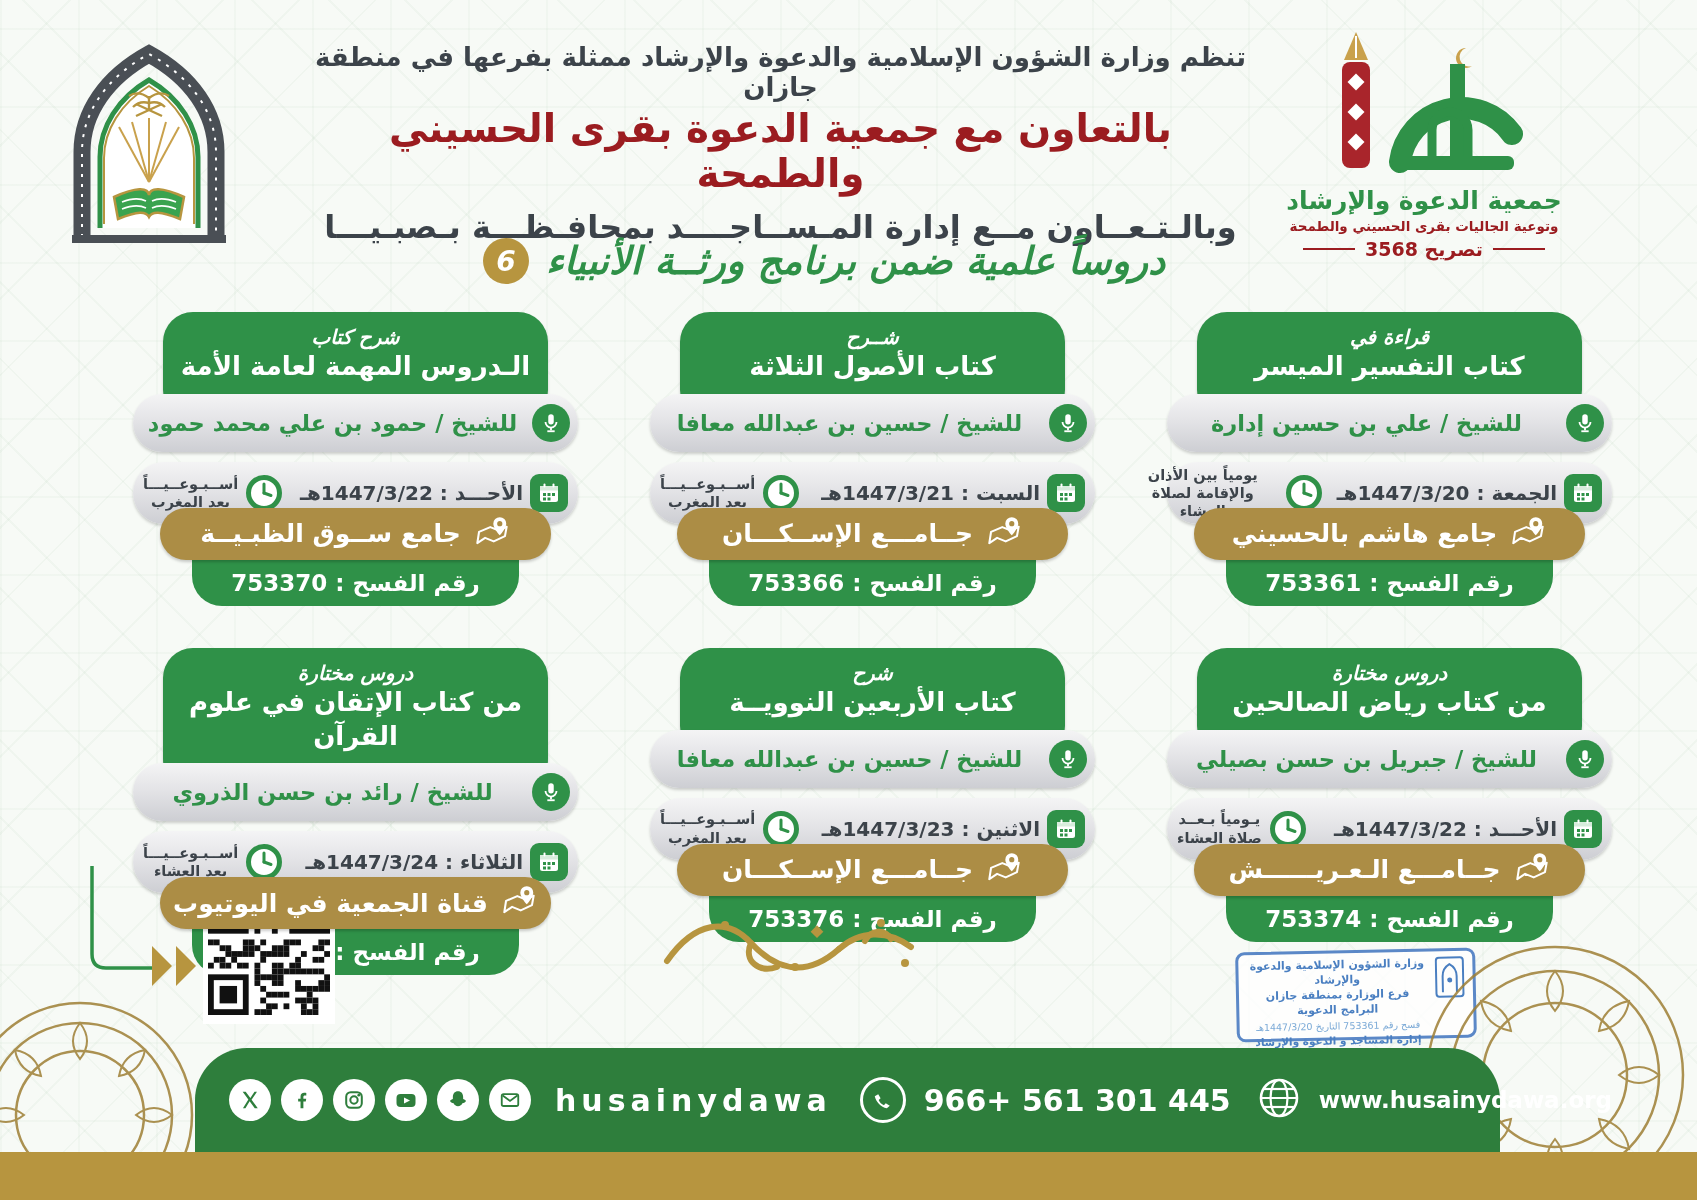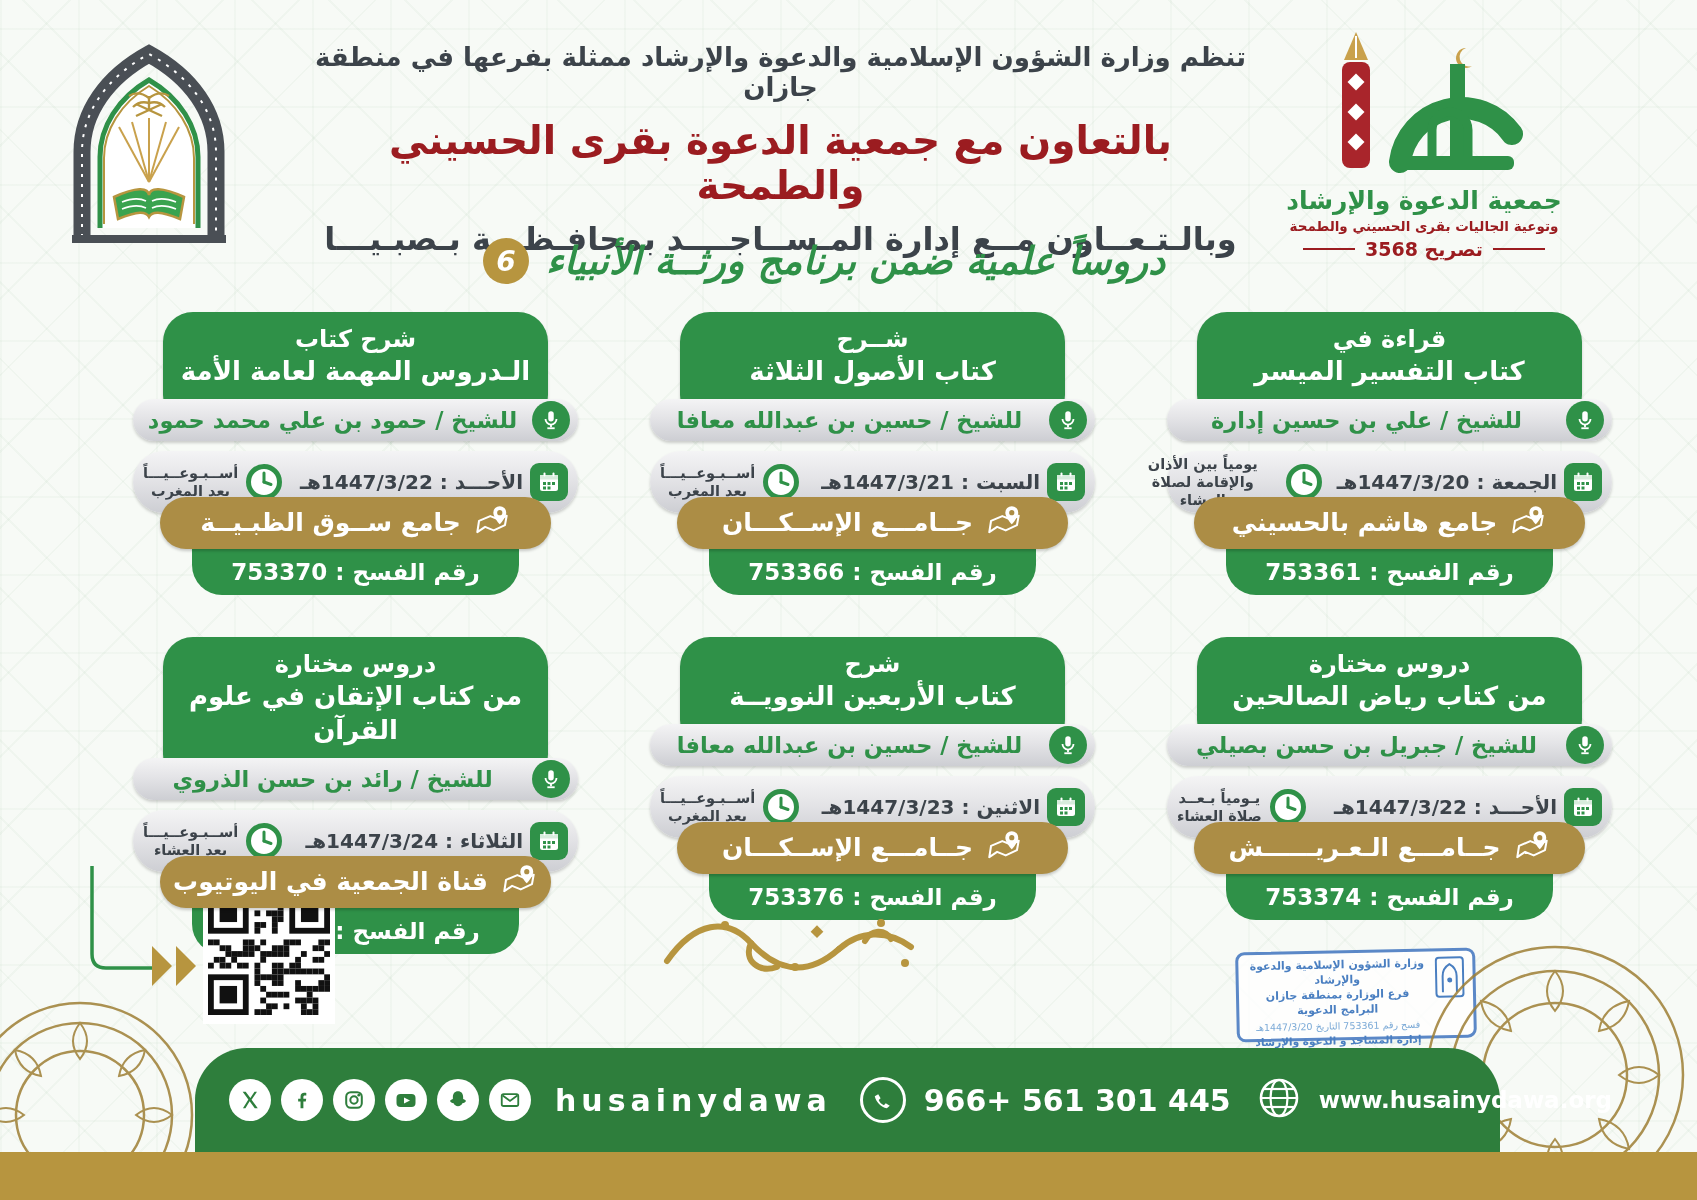--- a/index.html
+++ b/index.html
@@ -16,39 +16,39 @@
   
   .ministry-logo{position:absolute;left:52px;top:32px;}
   .org-logo{position:absolute;right:128px;top:30px;width:290px;text-align:center;}
   .org-name1{color:#2f9148;font-weight:bold;font-size:25px;margin-top:2px;}
   .org-name2{color:#9b1c20;font-weight:bold;font-size:13.5px;margin-top:3px;}
   .org-permit{color:#9b1c20;font-weight:bold;font-size:19px;margin-top:4px;
     display:flex;align-items:center;justify-content:center;gap:10px;}
   .org-permit::before,.org-permit::after{content:"";display:block;width:52px;height:2px;background:#9b1c20;}
   .header-text{position:absolute;right:436px;left:300px;top:42px;text-align:center;}
   .hl1{color:#3c434a;font-weight:bold;font-size:26px;}
-  .hl2{color:#9b1c20;font-weight:bold;font-size:39px;margin-top:16px;}
+  .hl2{color:#9b1c20;font-weight:bold;font-size:39px;margin-top:4px;}
   .hl3{color:#3c434a;font-weight:bold;font-size:32px;margin-top:12px;}
   .title-row{position:absolute;top:238px;left:204px;width:1240px;text-align:center;font-style:italic;}
   .title-text{color:#2f9148;font-weight:bold;font-size:38px;vertical-align:middle;}
   .title-badge{display:inline-flex;align-items:center;justify-content:center;vertical-align:middle;
     width:46px;height:46px;border-radius:50%;background:#b7953f;color:#fff;
     font-weight:bold;font-size:28px;margin-right:12px;}
   
   .grid{position:absolute;top:312px;right:85px;width:1480px;display:grid;
     grid-template-columns:445px 445px 445px;column-gap:72px;row-gap:42px;}
   .card{position:relative;}
   .card-header{width:82%;margin:0 auto;background:#2f9148;border-radius:30px;
     padding:12px 10px 36px;color:#fff;text-align:center;font-weight:bold;line-height:1.3;
     box-shadow:0 2px 3px rgba(0,0,0,.18);}
-  .ct1{font-size:24px;}
+  .ct1{font-size:20px;font-style:italic;}
   .ct2{font-size:26px;}
   .graybar{background:linear-gradient(180deg,#f4f4f5 0%,#e4e4e7 45%,#cdced3 100%);
     border-radius:999px;box-shadow:0 2px 3px rgba(0,0,0,.18);display:flex;align-items:center;}
-  .sheikh-bar{position:relative;z-index:2;margin-top:-26px;height:42px;padding:0 8px;gap:8px;}
+  .sheikh-bar{position:relative;z-index:2;margin-top:-26px;height:58px;padding:0 8px;gap:8px;}
   .mic-circle{flex:none;width:38px;height:38px;border-radius:50%;background:#2f9148;
     display:flex;align-items:center;justify-content:center;}
   .sheikh-text{flex:1;text-align:center;color:#2f9148;font-weight:bold;font-size:22.5px;white-space:nowrap;}
   .date-bar{position:relative;z-index:2;margin-top:10px;min-height:62px;padding:0 10px;gap:7px;}
   .cal-box{flex:none;width:38px;height:38px;border-radius:9px;background:#2f9148;
     display:flex;align-items:center;justify-content:center;}
   .date-text{color:#3c434a;font-weight:bold;font-size:20px;white-space:nowrap;}
   .date-spacer{flex:1;}
   .clock-wrap{flex:none;width:38px;height:38px;}
   .freq{flex:none;max-width:150px;text-align:center;color:#3c434a;font-weight:bold;

